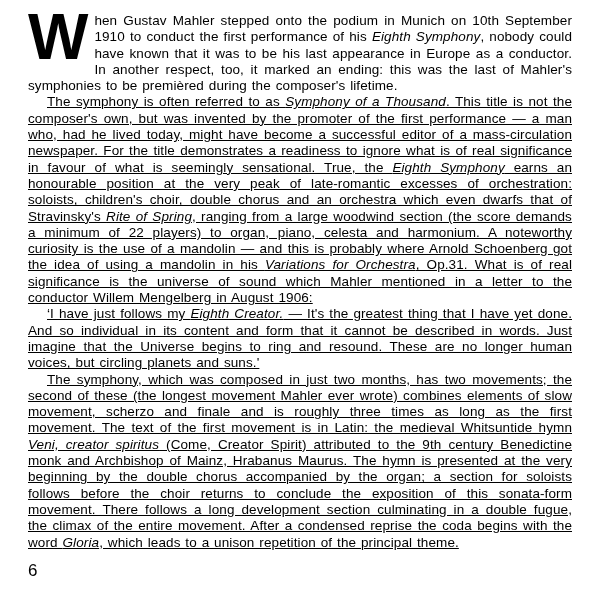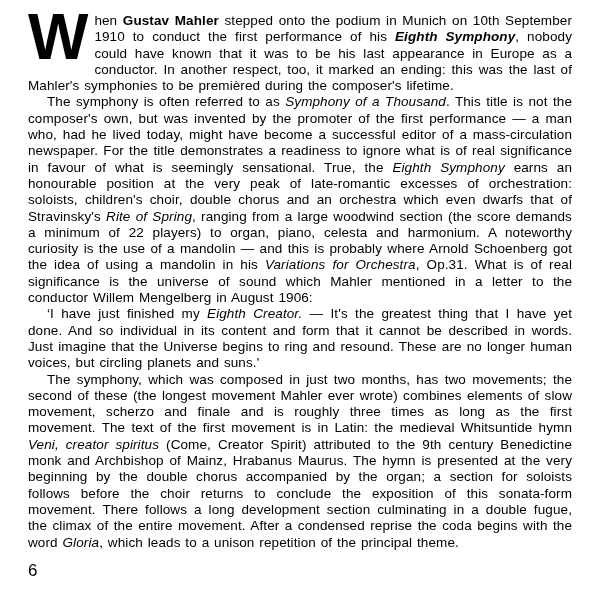--- a/index.html
+++ b/index.html
@@ -33,45 +33,46 @@
     margin: 0;
     padding: 0;
     font-size: 13.5px;
     line-height: 16.3px;
     text-align: justify;
     letter-spacing: 0.1px;
     word-spacing: 1px;
   }
   p.para.indented {
     text-indent: 19px;
+    text-decoration: underline;
   }
   .dropcap {
     float: left;
     font-size: 64px;
     line-height: 47px;
     height: 48px;
     font-weight: bold;
     margin: 1px 6px 0 0;
     letter-spacing: 0;
   }
-  .bold { font-weight: bold; }
+  .bold { font-weight: normal; }
   .italic { font-style: italic; margin-top: 10px; }
   .page-number {
     position: absolute;
     left: 28px;
     top: 561px;
     font-size: 17px;
     line-height: 20px;
     letter-spacing: 0.2px;
   }
 </style>
 </head>
 <body>
 
 <div class="page">
   <div class="text-column">
     <p class="para"><span class="dropcap">W</span><span><span>hen </span><span class="bold">Gustav Mahler</span><span> stepped onto the podium in Munich on 10th September 1910 to conduct the first performance of his </span><span class="bold italic">Eighth Symphony</span><span>, nobody could have known that it was to be his last appearance in Europe as a conductor. In another respect, too, it marked an ending: this was the last of Mahler's symphonies to be premièred during the composer's lifetime.</span></span></p>
     <p class="para indented"><span><span>The symphony is often referred to as </span><span class="italic">Symphony of a Thousand</span><span>. This title is not the composer's own, but was invented by the promoter of the first performance — a man who, had he lived today, might have become a successful editor of a mass-circulation newspaper. For the title demonstrates a readiness to ignore what is of real significance in favour of what is seemingly sensational. True, the </span><span class="italic">Eighth Symphony</span><span> earns an honourable position at the very peak of late-romantic excesses of orchestration: soloists, children's choir, double chorus and an orchestra which even dwarfs that of Stravinsky's </span><span class="italic">Rite of Spring</span><span>, ranging from a large woodwind section (the score demands a minimum of 22 players) to organ, piano, celesta and harmonium. A noteworthy curiosity is the use of a mandolin — and this is probably where Arnold Schoenberg got the idea of using a mandolin in his </span><span class="italic">Variations for Orchestra</span><span>, Op.31. What is of real significance is the universe of sound which Mahler mentioned in a letter to the conductor Willem Mengelberg in August 1906:</span></span></p>
-    <p class="para indented"><span><span>‘I have just finished my </span><span class="italic">Eighth Creator.</span><span> — It's the greatest thing that I have yet done. And so individual in its content and form that it cannot be described in words. Just imagine that the Universe begins to ring and resound. These are no longer human voices, but circling planets and suns.'</span></span></p>
+    <p class="para indented"><span><span>‘I have just follows my </span><span class="italic">Eighth Creator.</span><span> — It's the greatest thing that I have yet done. And so individual in its content and form that it cannot be described in words. Just imagine that the Universe begins to ring and resound. These are no longer human voices, but circling planets and suns.'</span></span></p>
     <p class="para indented"><span><span>The symphony, which was composed in just two months, has two movements; the second of these (the longest movement Mahler ever wrote) combines elements of slow movement, scherzo and finale and is roughly three times as long as the first movement. The text of the first movement is in Latin: the medieval Whitsuntide hymn </span><span class="italic">Veni, creator spiritus</span><span> (Come, Creator Spirit) attributed to the 9th century Benedictine monk and Archbishop of Mainz, Hrabanus Maurus. The hymn is presented at the very beginning by the double chorus accompanied by the organ; a section for soloists follows before the choir returns to conclude the exposition of this sonata-form movement. There follows a long development section culminating in a double fugue, the climax of the entire movement. After a condensed reprise the coda begins with the word </span><span class="italic">Gloria</span><span>, which leads to a unison repetition of the principal theme.</span></span></p>
   </div>
   <div class="page-number">6</div>
 </div>
 
 </body></html>

